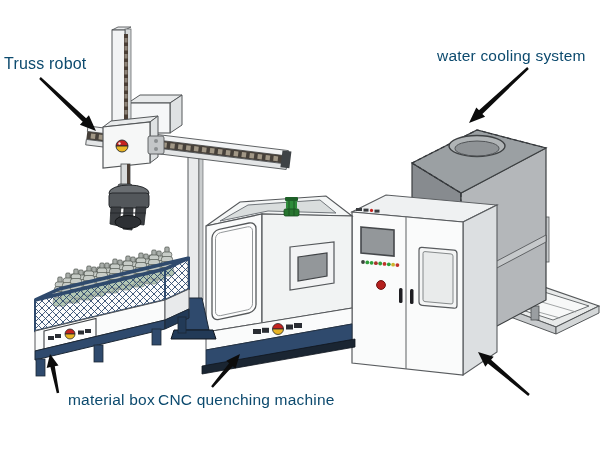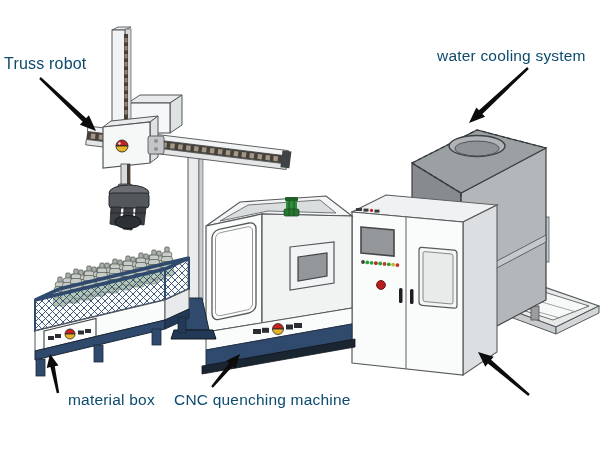--- a/index.html
+++ b/index.html
@@ -299,15 +299,15 @@
     <polygon points="527.2,67.1 528.8,68.9 482.4,113.9 485.1,116.8 469,123 476.3,107.4 479,110.3" fill="#0c0c0c"></polygon>
     <polygon points="59.2,392.8 56.8,393.2 50.4,367.1 46.7,367.9 50,354 58.5,365.5 54.8,366.3" fill="#0c0c0c"></polygon>
     <polygon points="212.9,387.8 211.1,386.2 229.1,363.2 226.3,360.8 240,354 235.5,368.6 232.7,366.2" fill="#0c0c0c"></polygon>
     <polygon points="529.8,394 528.2,396 487.9,363.6 485.3,366.7 478,352 493.7,356.7 491.1,359.8" fill="#0c0c0c"></polygon>
   </g>
 </svg>
 
 <div class="label" style="left:4px;top:54px;font-size:16px;">Truss robot</div>
 <div class="label" style="left:437px;top:47px;">water cooling system</div>
 <div class="label" style="left:20px;top:391px;margin-left:48px;">material box</div>
-<div class="label" style="left:174px;top:391px;">CNC quenching machine</div>
+<div class="label" style="left:158px;top:391px;">CNC quenching machine</div>
 
 </div>
 
 </body></html>

